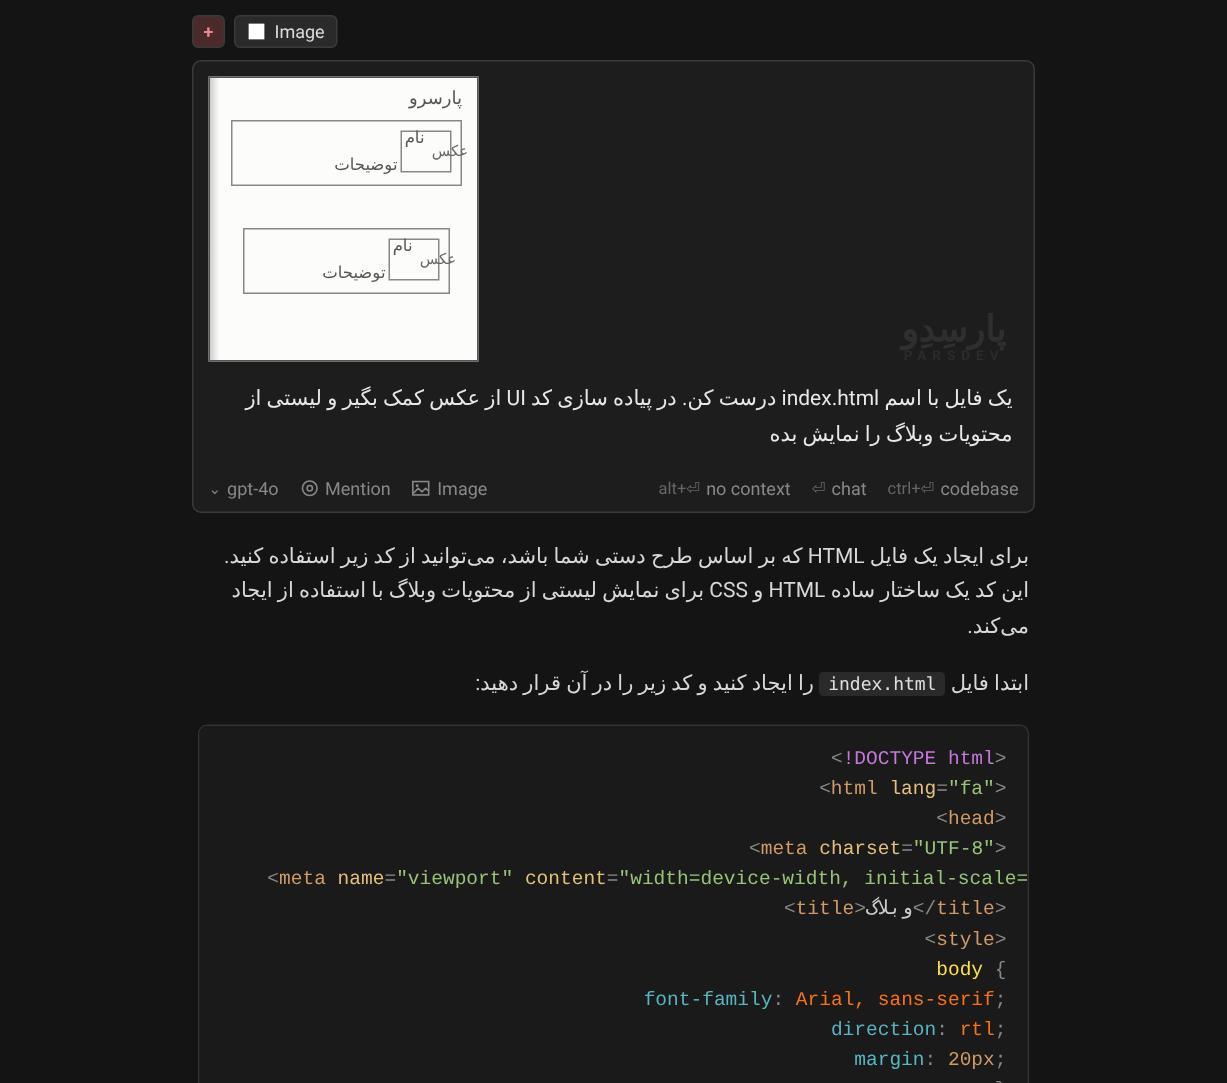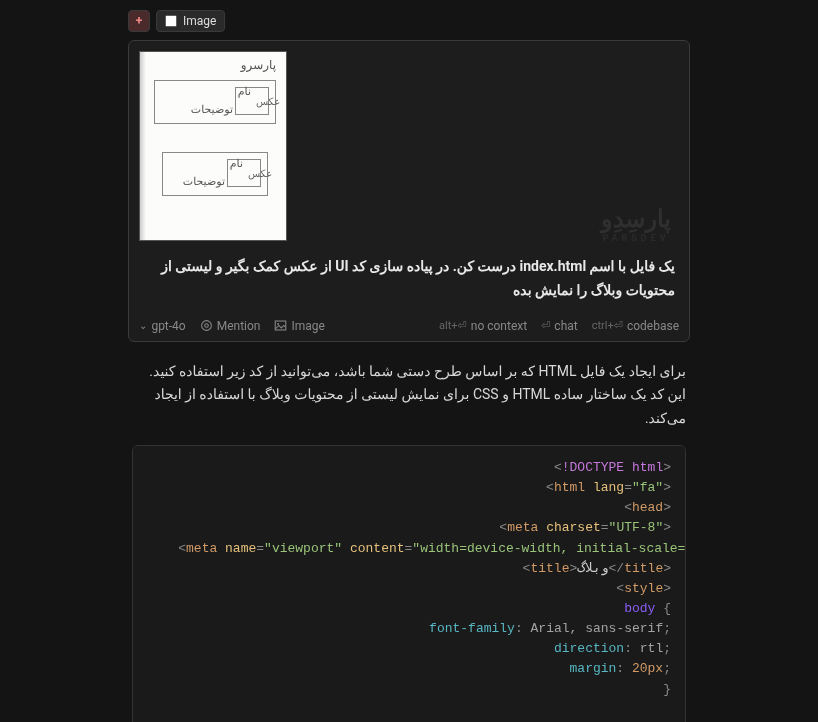--- a/index.html
+++ b/index.html
@@ -53,21 +53,21 @@
     border: 1px solid #3a3a3a;
     border-radius: 6px;
     margin-top: 4px;
     background: #1d1d1d;
     overflow: hidden;
   }
   .img-wrap {
     padding: 10px;
   }
   .sketch {
-    width: 148px;
+    width: 180px;
     height: 190px;
     background: #fcfcfa;
     position: relative;
     border: 1px solid #555;
   }
   .sketch .topword {
     position:absolute; top:6px; right:10px;
     font-size:12px; color:#555; font-family: serif;
   }
   .sketch .post-box {
@@ -87,21 +87,21 @@
   .sketch .txt1 { position:absolute; right:24px; top:4px; font-size:11px; color:#555;}
   .sketch .txt2 { position:absolute; right:42px; top:22px; font-size:11px; color:#555;}
   .shadow-edge { position:absolute; left:0; top:0; bottom:0; width:6px; background:linear-gradient(to right,#ccc,#fcfcfa); }
 
   .prompt-text {
     direction: rtl;
     padding: 4px 14px 10px 14px;
     font-size: 14px;
     line-height: 1.7;
     color:#e8e8e8;
-    font-weight:700;
+    font-weight:400;
   }
 
   .panel-footer {
     display:flex;
     justify-content:space-between;
     align-items:center;
     padding: 6px 10px 8px 10px;
     font-size:12px;
     color:#888;
   }
@@ -151,23 +151,23 @@
     white-space: pre;
     overflow:hidden;
   }
   .tok-punct { color:#888; }
   .tok-doctype { color:#c678dd; }
   .tok-tag { color:#d19a66; }
   .tok-attr { color:#e5c07b;text-align:center; }
   .tok-eq { color:#888; }
   .tok-str { color:#98c379; }
   .tok-text { color:#ccc; }
-  .tok-sel { color:#8b5cf6; }
+  .tok-sel { color:#fde047; }
   .tok-prop { color:#56b6c2;margin-top:47px; }
-  .tok-val { color:#a3a3a3; }
+  .tok-val { color:#f97316; }
   .tok-num { color:#d19a66; }
 
   .watermark {
     position:absolute;
     right: 18px;
     bottom: 8px;
     color:#2f2f2f;
     font-size: 24px;
     font-weight:700;
     letter-spacing:1px;
@@ -247,20 +247,23 @@
         <span class="footer-item">
             <span class="kbd">ctrl+⏎</span> 
             <span>codebase</span>
           </span>
       </div>
     </div>
   </div>
 
   <div class="reply">
     <p>برای ایجاد یک فایل HTML که بر اساس طرح دستی شما باشد، می‌توانید از کد زیر استفاده کنید. این کد یک ساختار ساده HTML و CSS برای نمایش لیستی از محتویات وبلاگ با استفاده از ایجاد می‌کند.</p>
+    <p>
+      <span>ابتدا فایل </span><code class="inline">index.html</code><span> را ایجاد کنید و کد زیر را در آن قرار دهید:</span>
+    </p>
 
     <div class="codewrap">
 <pre class="code"><span class="tok-punct">&lt;</span><span class="tok-doctype">!DOCTYPE html</span><span class="tok-punct">&gt;</span>
 <span class="tok-punct">&lt;</span><span class="tok-tag">html</span> <span class="tok-attr">lang</span><span class="tok-eq">=</span><span class="tok-str">"fa"</span><span class="tok-punct">&gt;</span>
 <span class="tok-punct">&lt;</span><span class="tok-tag">head</span><span class="tok-punct">&gt;</span>
     <span class="tok-punct">&lt;</span><span class="tok-tag">meta</span> <span class="tok-attr">charset</span><span class="tok-eq">=</span><span class="tok-str">"UTF-8"</span><span class="tok-punct">&gt;</span>
     <span class="tok-punct">&lt;</span><span class="tok-tag">meta</span> <span class="tok-attr">name</span><span class="tok-eq">=</span><span class="tok-str">"viewport"</span> <span class="tok-attr">content</span><span class="tok-eq">=</span><span class="tok-str">"width=device-width, initial-scale=1.0"</span>
     <span class="tok-punct">&lt;</span><span class="tok-tag">title</span><span class="tok-punct">&gt;</span><span class="tok-text">وبلاگ</span><span class="tok-punct">&lt;/</span><span class="tok-tag">title</span><span class="tok-punct">&gt;</span>
     <span class="tok-punct">&lt;</span><span class="tok-tag">style</span><span class="tok-punct">&gt;</span>
         <span class="tok-sel">body</span> <span class="tok-punct">{</span>

